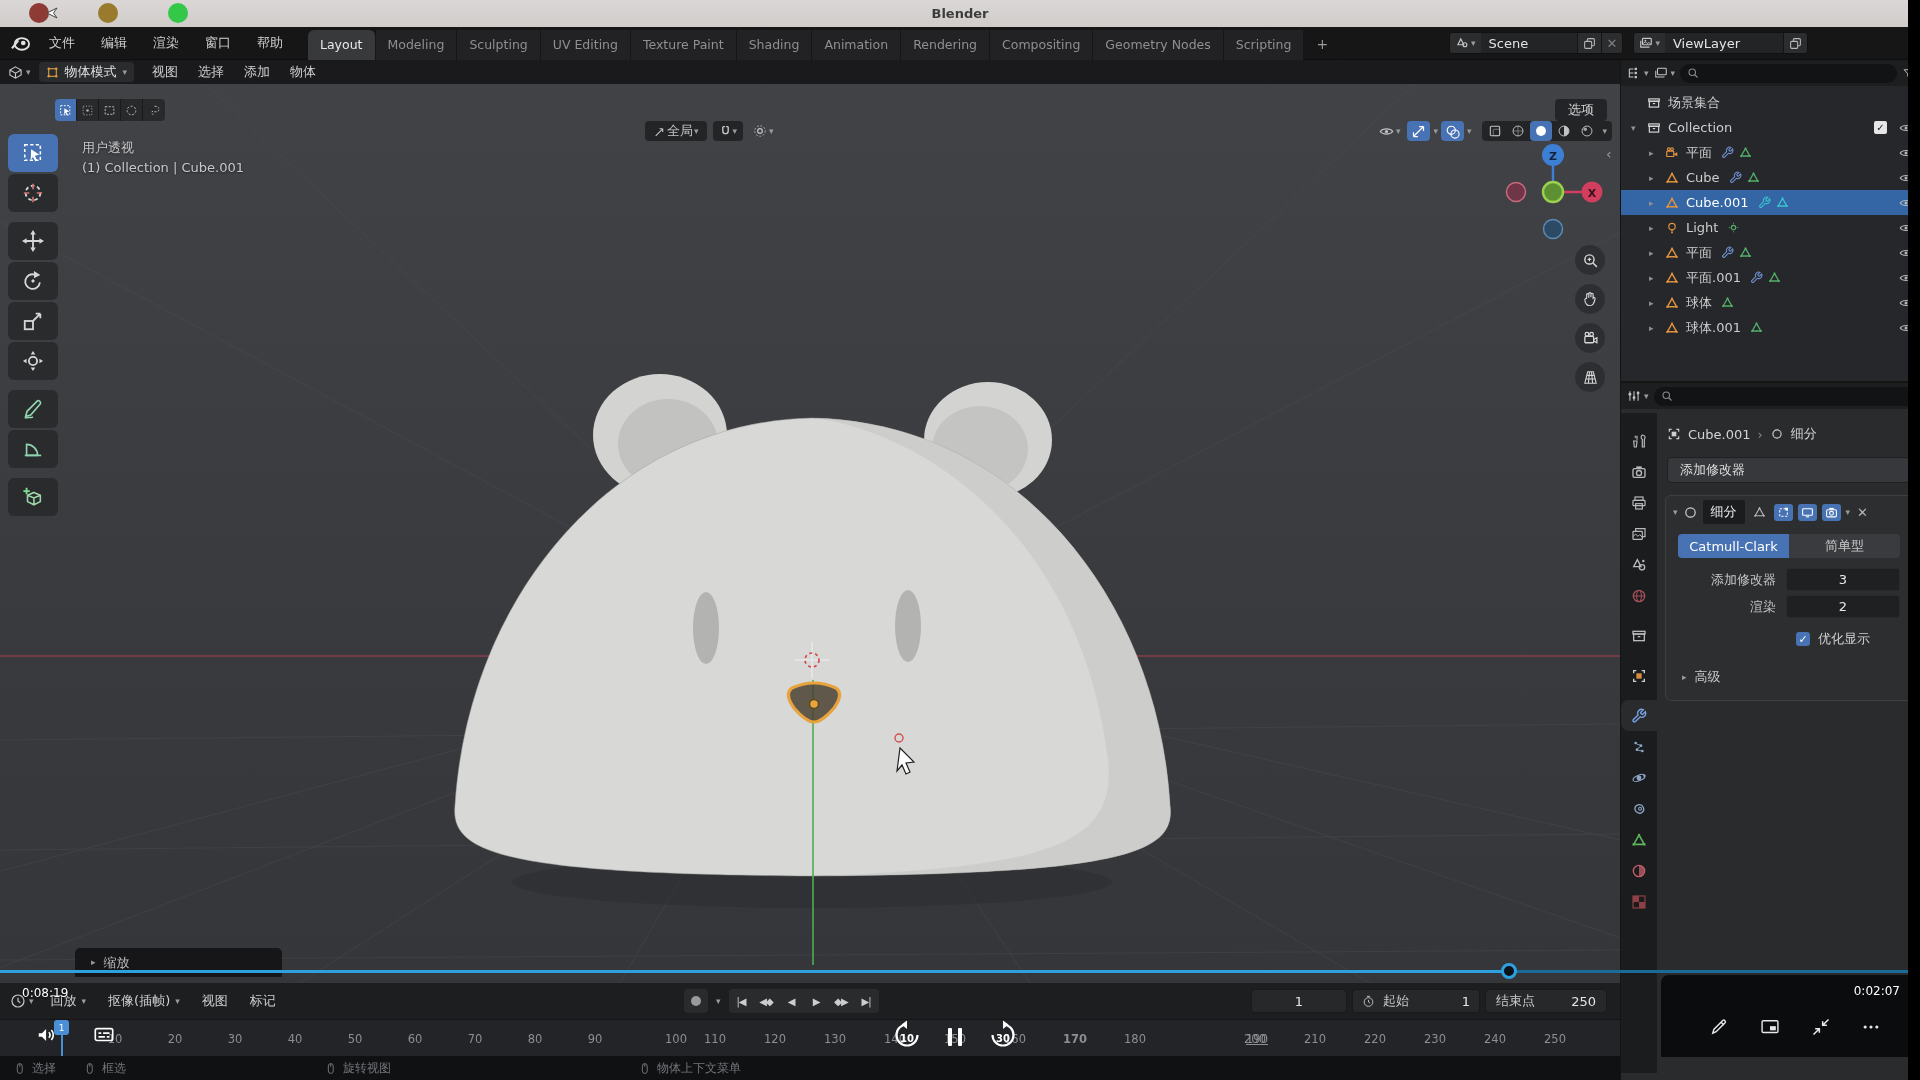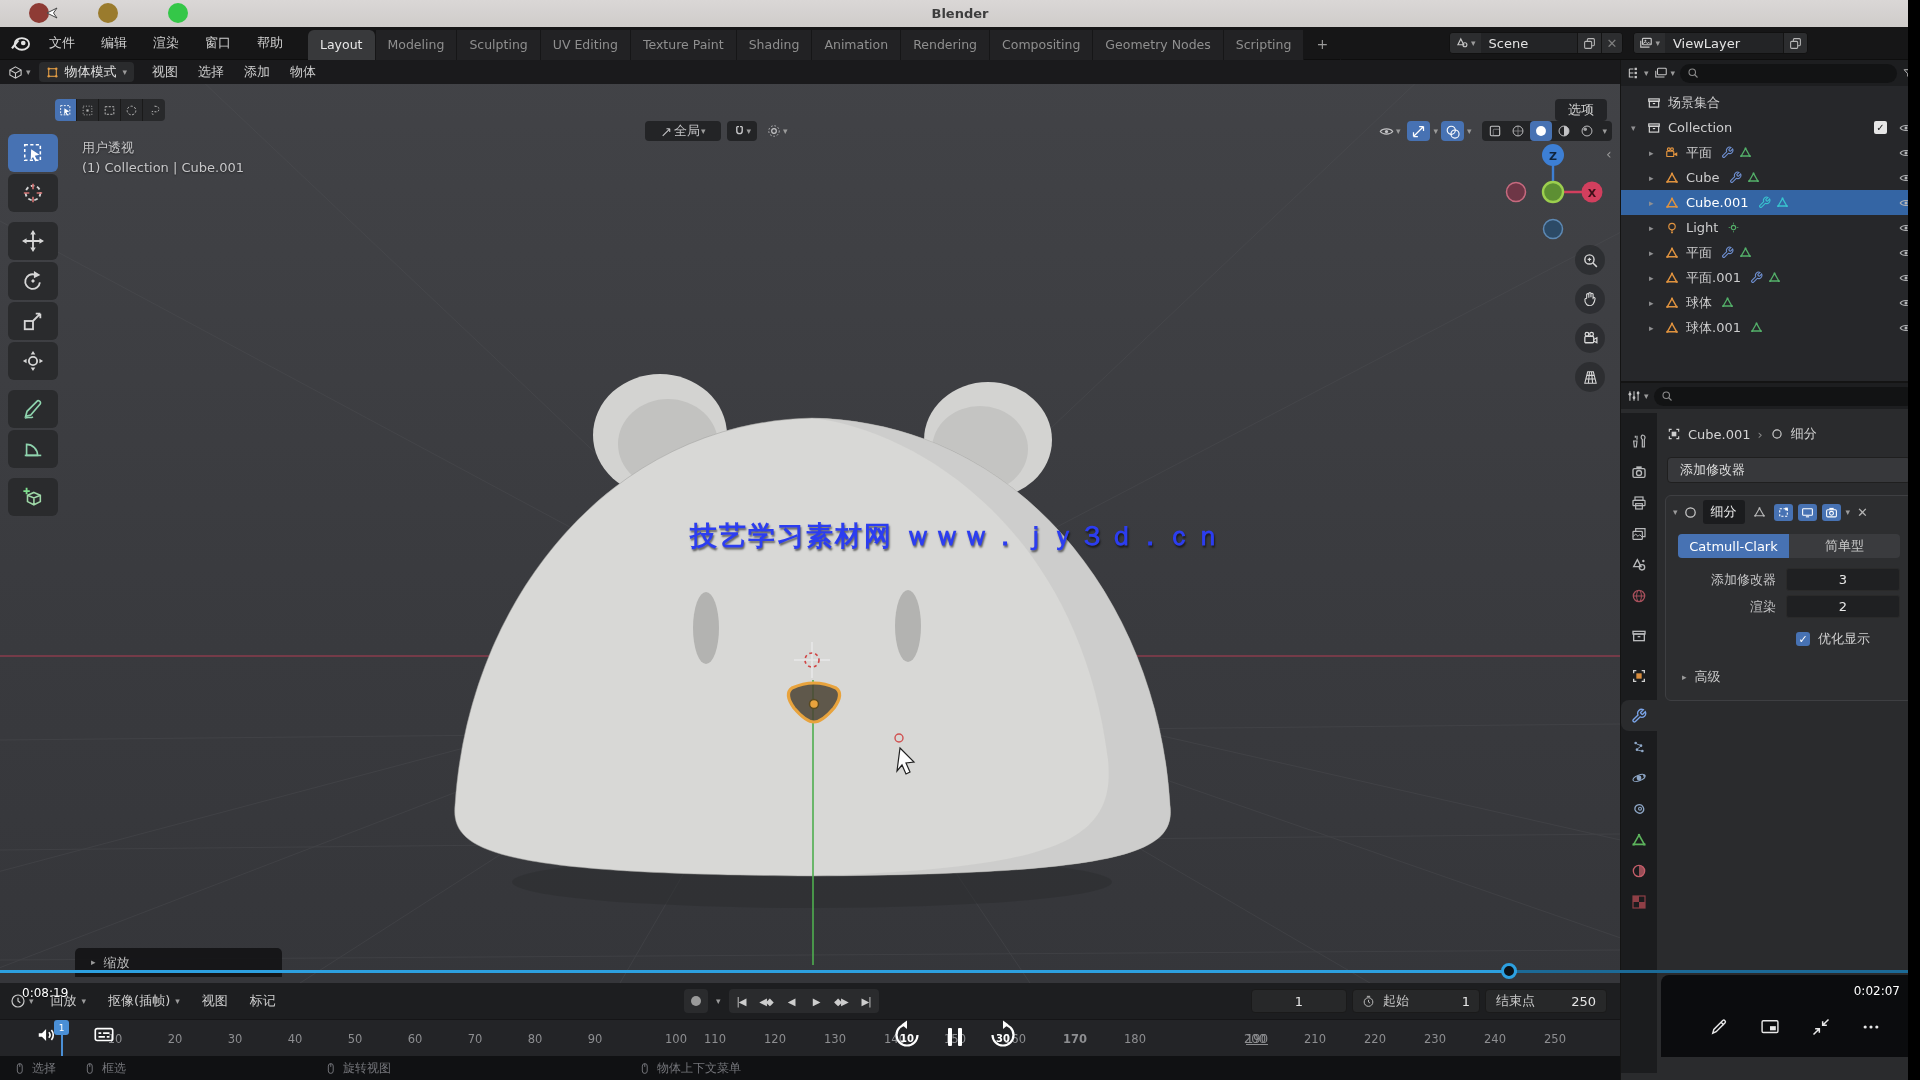--- a/index.html
+++ b/index.html
@@ -268,21 +268,21 @@
       </span>
       <span id="vp-menus" style="display:flex">
           <span class="vpm">视图</span>
           <span class="vpm">选择</span>
           <span class="vpm">添加</span>
           <span class="vpm">物体</span>
         </span>
     </div>
 
     <div id="vp-mid">
-      <span class="hbtn hgroup" style="padding:0 15px">
+      <span class="hbtn hgroup" style="padding:0 8px">
         <svg width="13" height="13" viewBox="0 0 24 24">
             <path d="M5 20 L18 7 M18 7 v6 M18 7 h-6" fill="none" stroke="currentColor" stroke-width="2"></path>
           </svg>
         <span>全局</span>
           <span class="caret">▾</span>
       </span>
       <span class="hbtn hgroup" style="padding:0 6px">
         <svg width="13" height="13" viewBox="0 0 24 24">
             <path d="M7 3 v8 a5 5 0 0 0 10 0 V3" fill="none" stroke="currentColor" stroke-width="2.6"></path>
             <path d="M7 3 h4 M13 3 h4" stroke="currentColor" stroke-width="2.6"></path>
@@ -479,21 +479,20 @@
           <rect x="4" y="9" width="12.5" height="9" rx="1.5" fill="none" stroke="currentColor" stroke-width="1.8"></rect>
           <path d="M16.5 13.5 L21 11 v7 l-4.5-2.5" fill="none" stroke="currentColor" stroke-width="1.8"></path>
         </svg>
       </div>
     <div class="navbtn" style="top:302px">
         <svg width="17" height="17" viewBox="0 0 24 24">
           <path d="M8 4 h8 l4 16 H4 Z M10.6 4 L9 20 M13.4 4 L15 20 M6.8 9 h10.4 M5.8 14 h12.4" fill="none" stroke="currentColor" stroke-width="1.5"></path>
         </svg>
       </div>
 
-    <div id="watermark">技艺学习素材网  ｗｗｗ．ｊｙ３ｄ．ｃｎ</div>
 
     <div id="op-panel">
       <span class="caret">▸</span>
         <span>缩放</span>
     </div>
   </div>
 
 
   <div id="timeline">
     <div id="tl-header">

